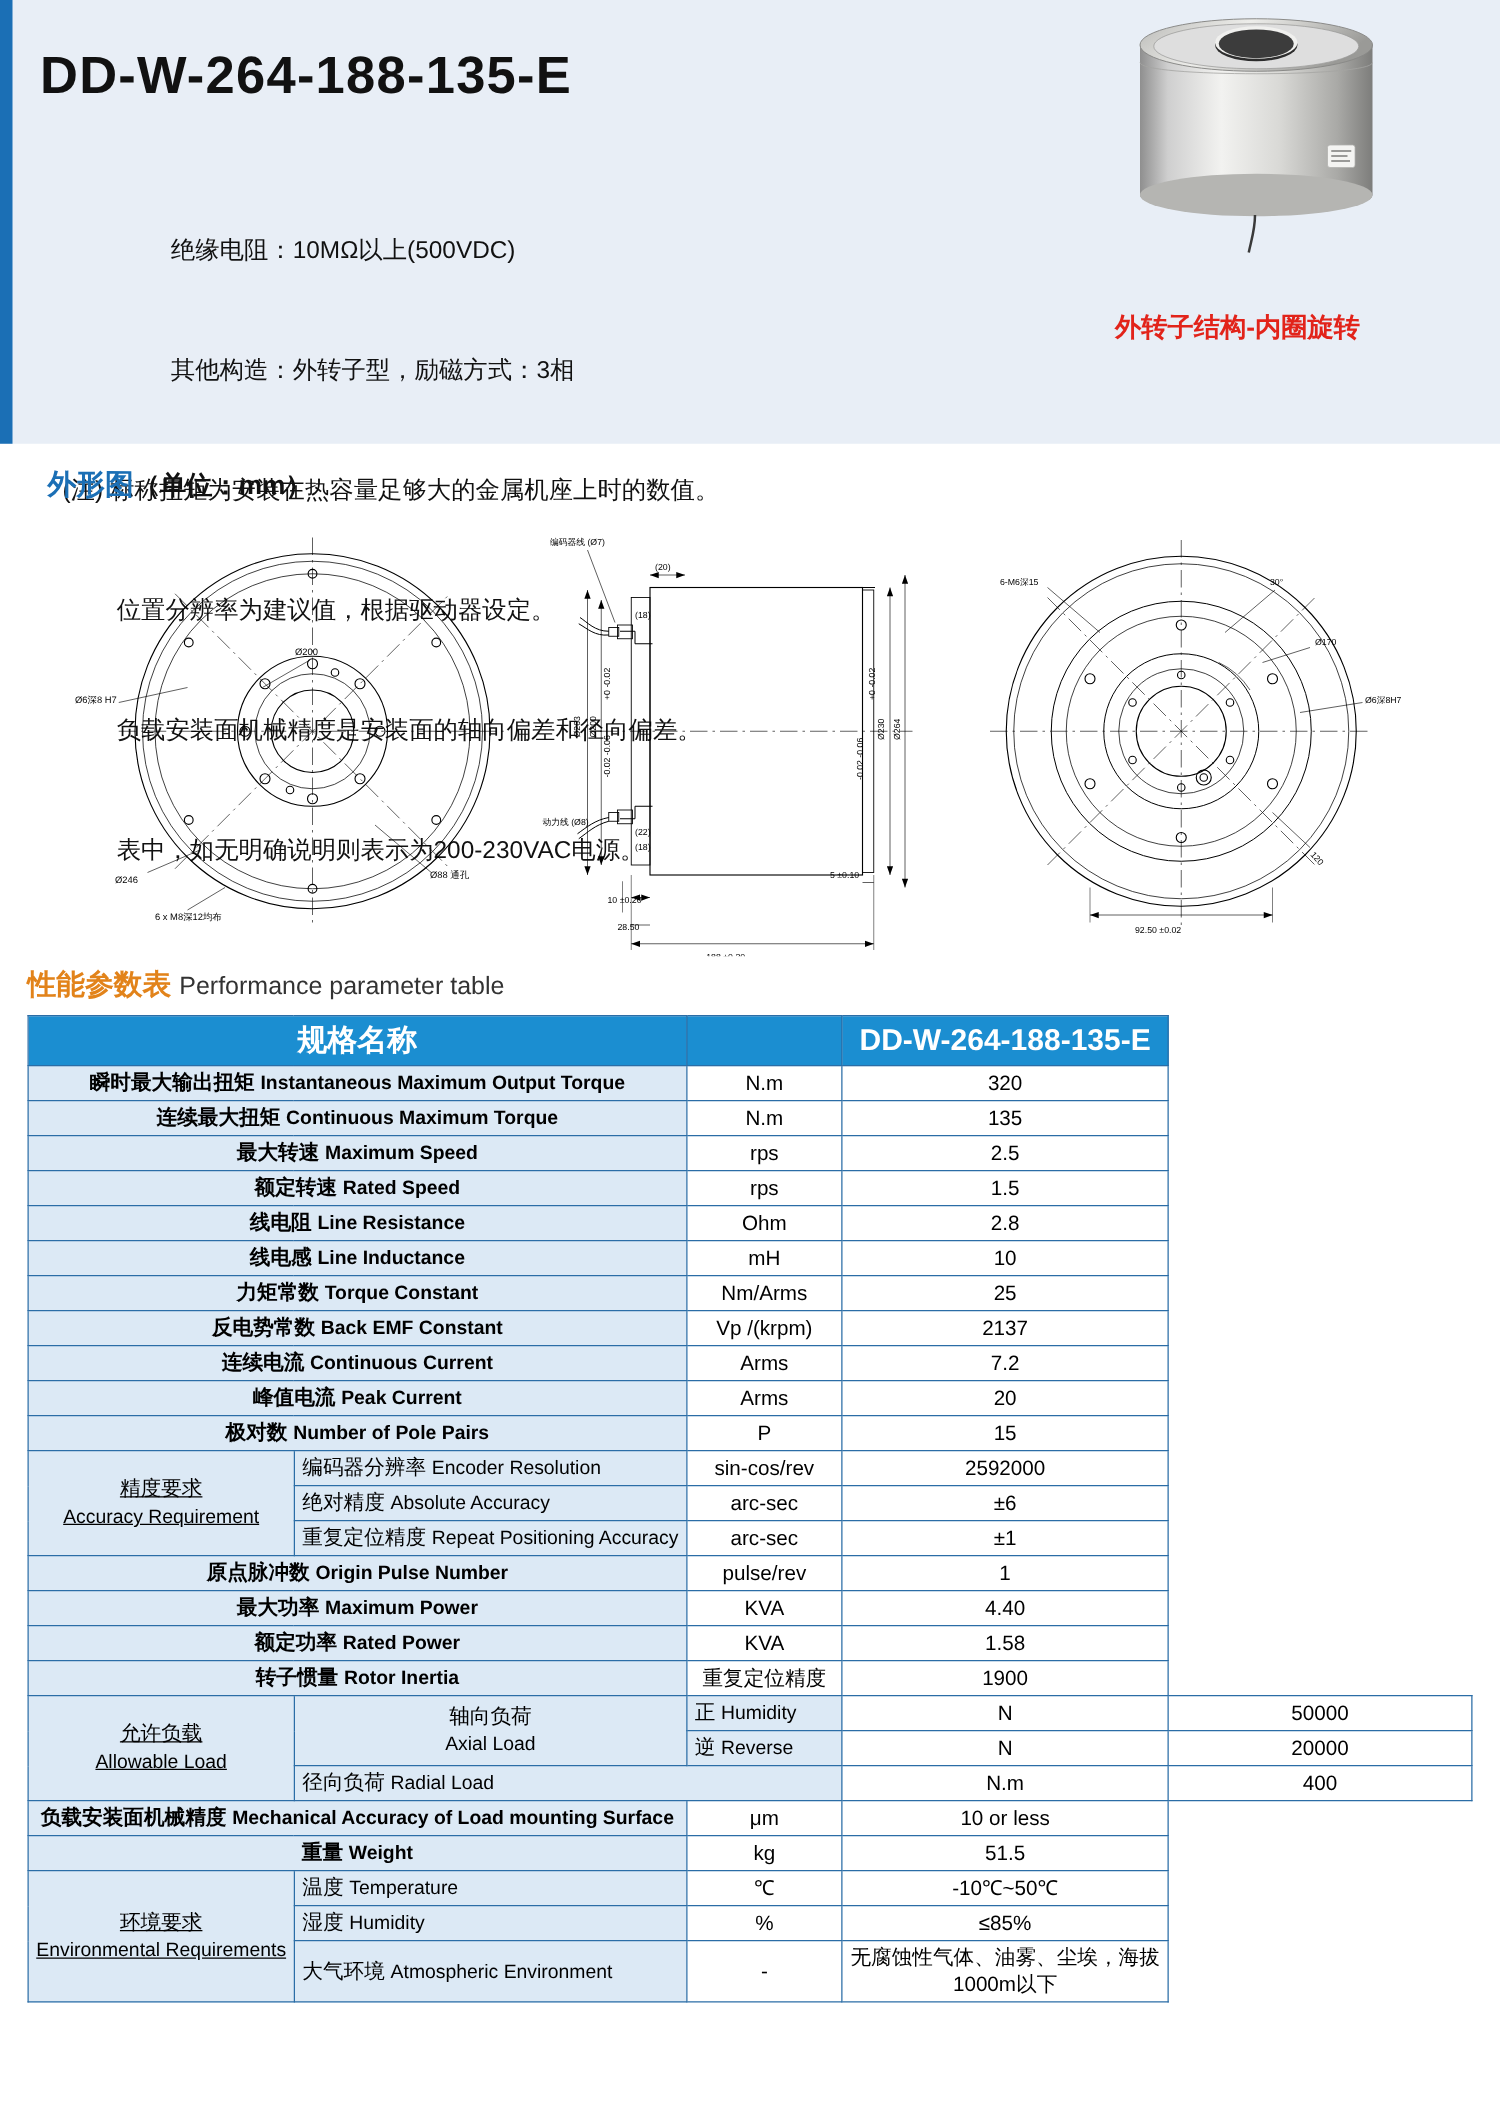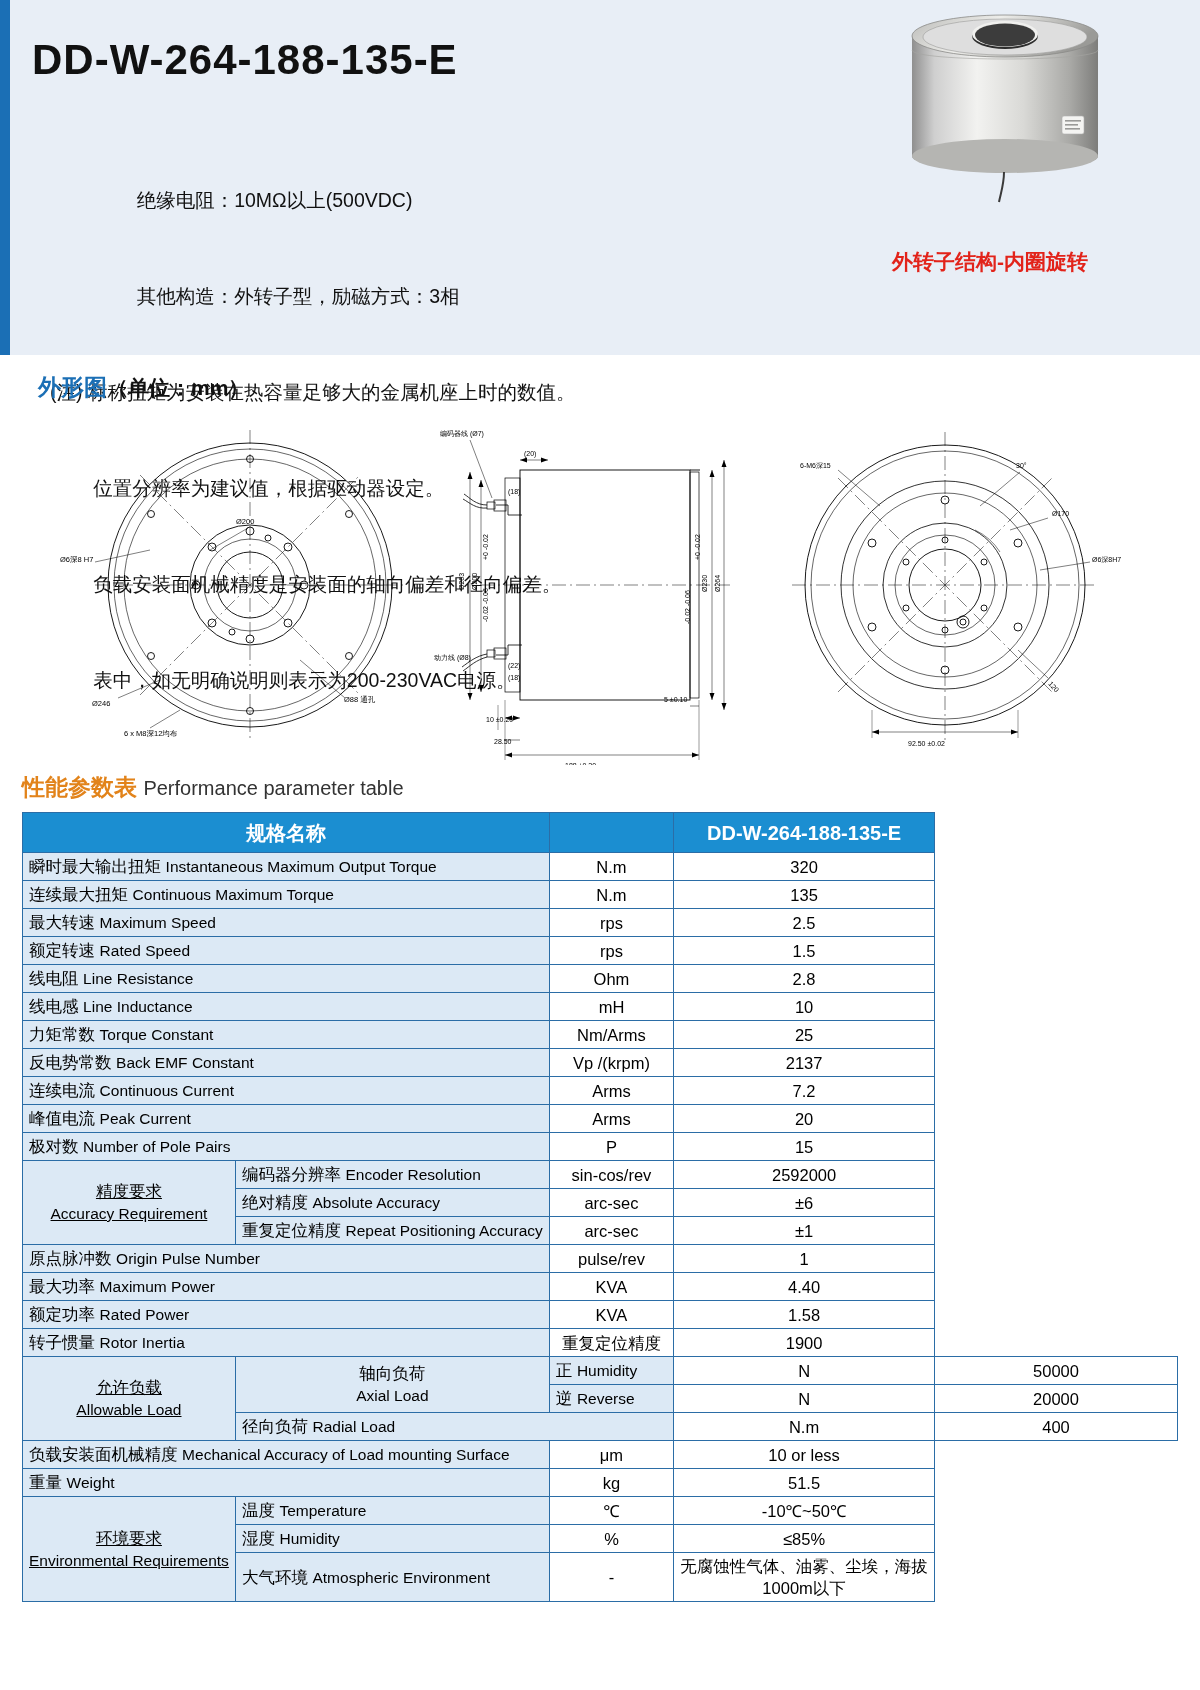--- a/index.html
+++ b/index.html
@@ -108,30 +108,31 @@
   }
   table.perf td, table.perf th {
     border: 1px solid #2b6da6;
     padding: 2px 6px;
     height: 27px;
     line-height: 22px;
   }
   table.perf thead th {
     background: #1b8ed1;
     color: #fff;
-    font-size: 20px;
+    font-size: 24px;
     font-weight: bold;
     text-align: center;
     height: 40px;
   }
   td.name {
     background: #dce9f5;
-    text-align: left;
+    text-align: center;
     padding-left: 8px;
     white-space: nowrap;
+    font-weight: bold;
   }
   td.unit {
     background: #ffffff;
     text-align: center;
     width: 150px;
   }
   td.value {
     background: #ffffff;
     text-align: center;
     width: 400px;

